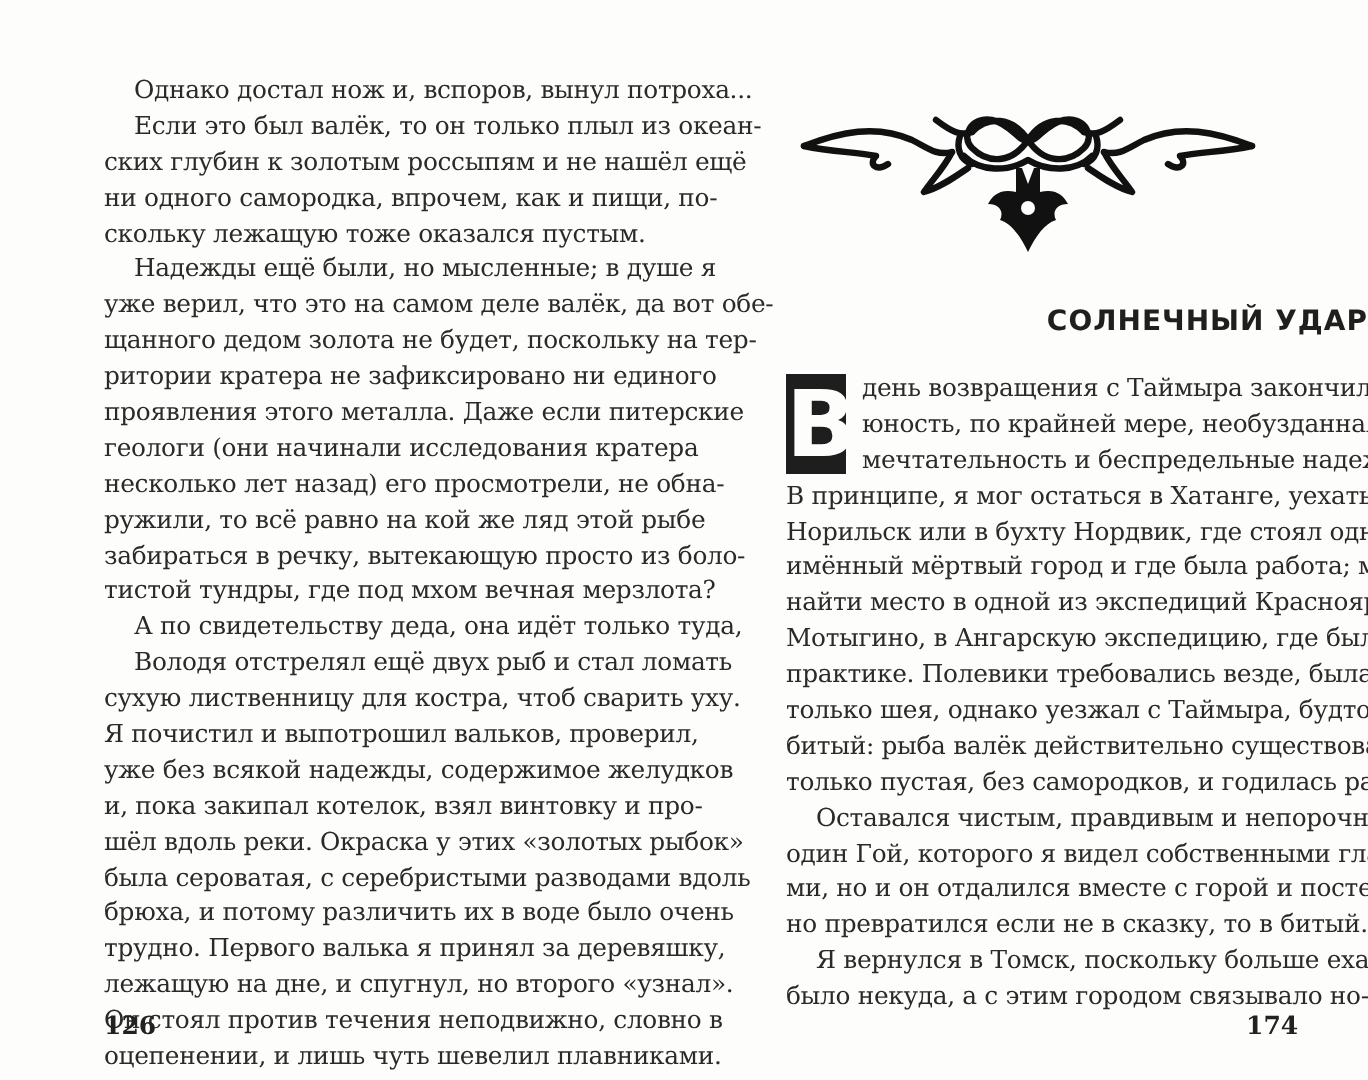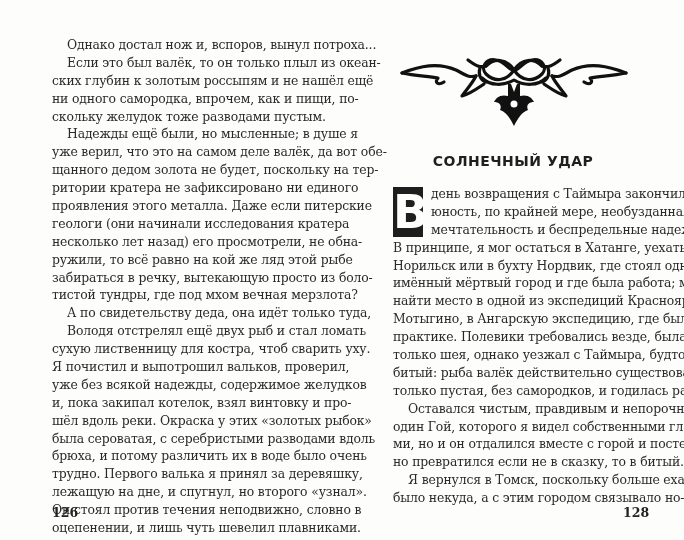--- a/index.html
+++ b/index.html
@@ -29,21 +29,21 @@
   .line.last { text-align-last:left; }
   .line.dc { padding-left:38px; }
   .page-number {
     position:absolute; top:505px;
     font-size:12.5px; font-weight:bold; color:#222;
   }
   .page-left .page-number { left:52px; }
   .page-right .page-number { left:281px; }
   .ornament { position:absolute; left:56px; top:40px; width:232px; height:90px; }
   .chapter-title {
-    position:absolute; left:0; width:342px; top:153px; text-align:center;
+    position:absolute; left:0; width:342px; top:153px; text-align:right;
     font-family:"DejaVu Sans", "Liberation Sans", sans-serif;
     font-weight:bold; font-size:14px; letter-spacing:0.5px; color:#1f1f1f;
   }
   .drop-cap {
     position:absolute; left:51px; top:187px;
     width:30px; height:50px; background:#1e1e1e; color:#fdfdfc;
     font-family:"DejaVu Sans", "Liberation Sans", sans-serif;
     font-weight:bold; font-size:46px; line-height:50px; text-align:center;
   }
 </style>
@@ -51,21 +51,21 @@
 <body>
 
 <div class="spread">
 
   <div class="page page-left">
     <div class="text-block" id="left-text">
         <span class="line indent last">Однако достал нож и, вспоров, вынул потроха...</span>
         <span class="line indent">Если это был валёк, то он только плыл из океан-</span>
         <span class="line">ских глубин к золотым россыпям и не нашёл ещё</span>
         <span class="line">ни одного самородка, впрочем, как и пищи, по-</span>
-        <span class="line last">скольку желудок тоже разводами пустым.</span>
+        <span class="line last">скольку лежащую тоже оказался пустым.</span>
         <span class="line indent">Надежды ещё были, но мысленные; в душе я</span>
         <span class="line">уже верил, что это на самом деле валёк, да вот обе-</span>
         <span class="line">щанного дедом золота не будет, поскольку на тер-</span>
         <span class="line">ритории кратера не зафиксировано ни единого</span>
         <span class="line">проявления этого металла. Даже если питерские</span>
         <span class="line">геологи (они начинали исследования кратера</span>
         <span class="line">несколько лет назад) его просмотрели, не обна-</span>
         <span class="line">ружили, то всё равно на кой же ляд этой рыбе</span>
         <span class="line">забираться в речку, вытекающую просто из боло-</span>
         <span class="line last">тистой тундры, где под мхом вечная мерзлота?</span>
@@ -124,16 +124,16 @@
         <span class="line">только шея, однако уезжал с Таймыра, будто по-</span>
         <span class="line">битый: рыба валёк действительно существовала,</span>
         <span class="line">только пустая, без самородков, и годилась разве</span>
         <span class="line indent">Оставался чистым, правдивым и непорочным</span>
         <span class="line">один Гой, которого я видел собственными глаза-</span>
         <span class="line">ми, но и он отдалился вместе с горой и постепен-</span>
         <span class="line last">но превратился если не в сказку, то в битый.</span>
         <span class="line indent">Я вернулся в Томск, поскольку больше ехать</span>
         <span class="line">было некуда, а с этим городом связывало но-</span>
       </div>
-    <div class="page-number">128</div>
+    <div class="page-number">174</div>
   </div>
 
 </div>
 
 </body></html>

